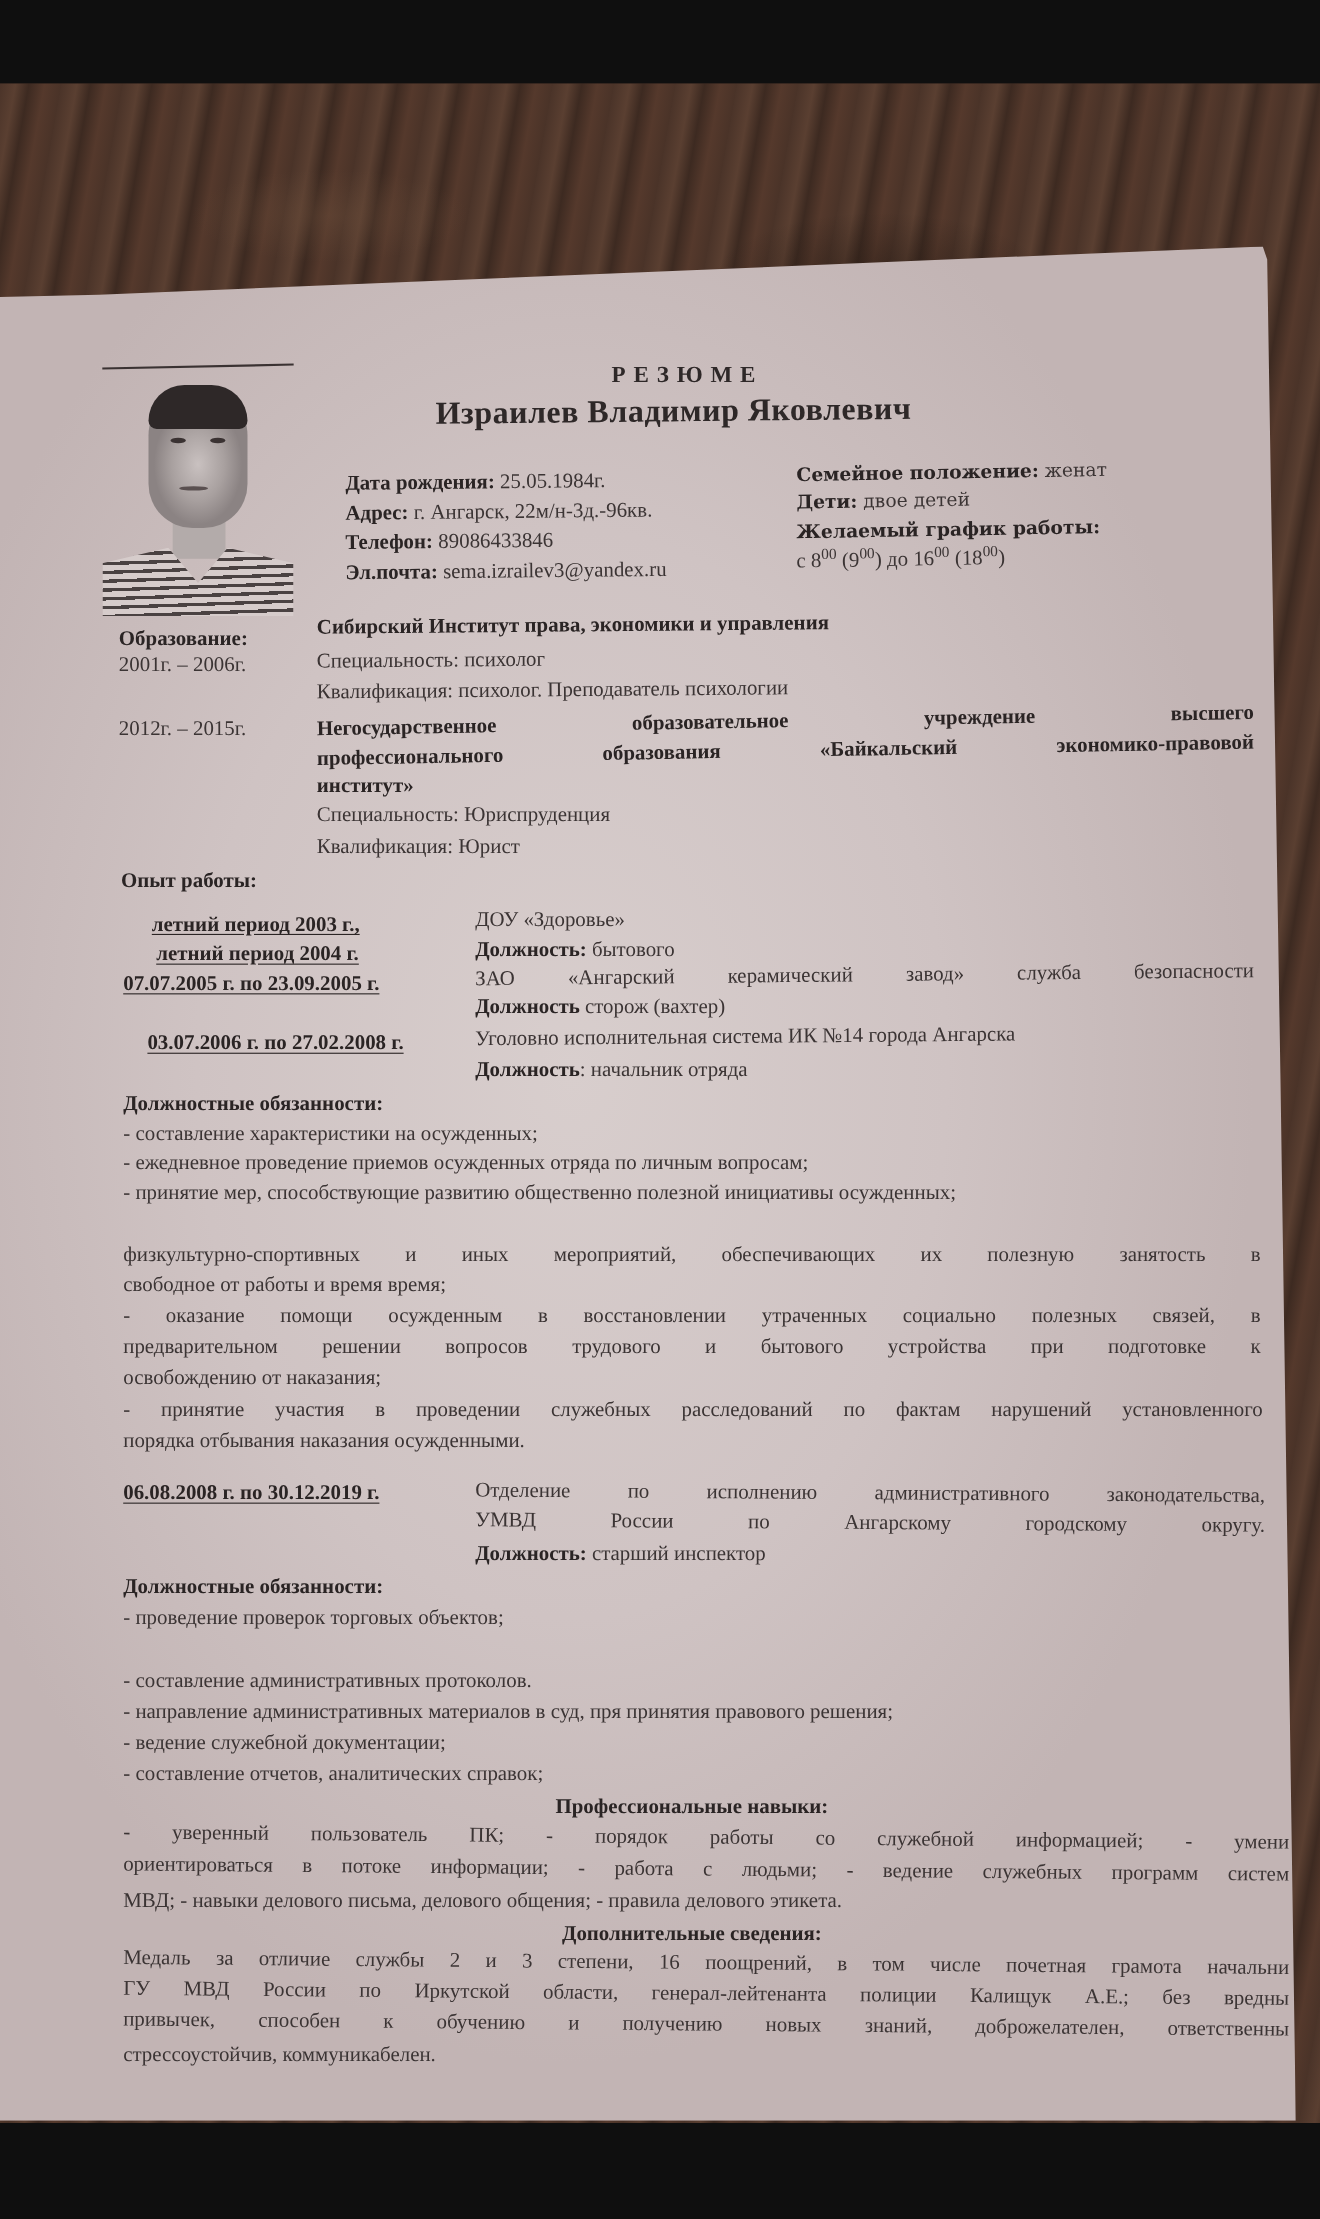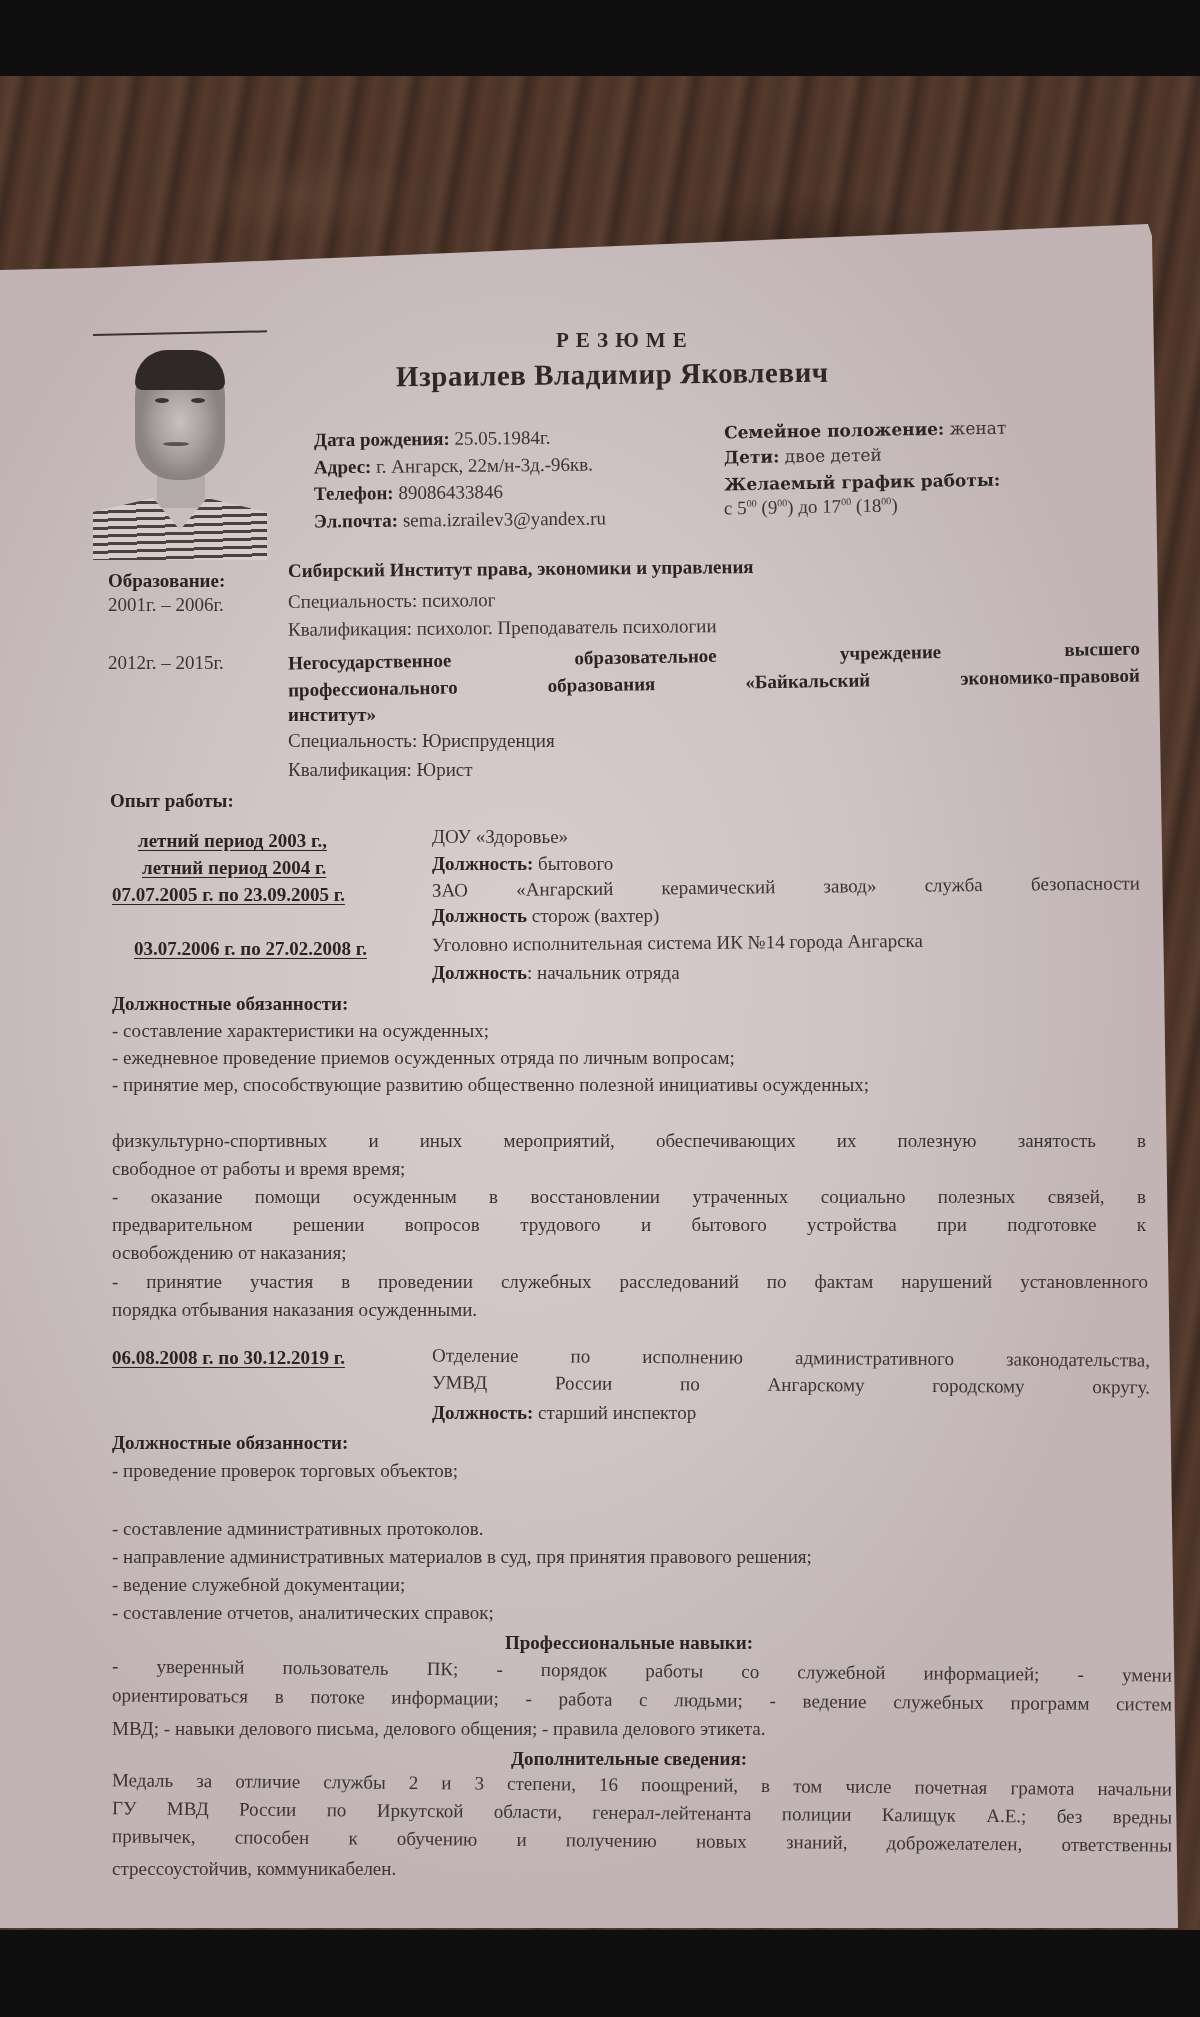--- a/index.html
+++ b/index.html
@@ -51,21 +51,21 @@
     background: repeating-linear-gradient(178deg, #d6cccb 0px, #d6cccb 5px, #4a4242 5px, #4a4242 8px);
     clip-path: polygon(0 22px, 60px 8px, 87px 40px, 114px 8px, 174px 22px, 174px 70px, 0 70px);
   }
 
   .title { font-size: 21px; font-weight: bold; letter-spacing: 7px; }
   .name { font-size: 29px; font-weight: bold; letter-spacing: .5px; }
   .info { font-size: 19px; color: #3b3434; }
   .info b { color: #2a2424; }
   .info-r { font-size: 19px; color: #3b3434; font-family: "DejaVu Serif", serif; font-size: 17px; }
   .info-r b { color: #2a2424; }
-  sup { font-size: 10px; }
+  sup { font-size: 14px; }
 
   .body { font-size: 19px; color: #3b3434; }
   .b { font-weight: bold; color: #2a2424; }
   .u { text-decoration: underline; text-underline-offset: 3px; font-weight: bold; color: #2a2424; }
   .justify { position: absolute; text-align: justify; text-align-last: justify; white-space: nowrap; }
   .center { position: absolute; text-align: center; white-space: nowrap; }
 </style>
 </head>
 <body>
 
@@ -91,21 +91,21 @@
   <div class="abs name" style="left:396px; top:358px; transform:rotate(-0.6deg);">Израилев Владимир Яковлевич</div>
 
   <div class="abs info" style="left:314px; top:428px; transform:rotate(-0.6deg);"><b>Дата рождения:</b><span> 25.05.1984г.</span></div>
   <div class="abs info" style="left:314px; top:455px; transform:rotate(-0.6deg);"><b>Адрес:</b><span> г. Ангарск, 22м/н-3д.-96кв.</span></div>
   <div class="abs info" style="left:314px; top:482px; transform:rotate(-0.6deg);"><b>Телефон:</b><span> 89086433846</span></div>
   <div class="abs info" style="left:314px; top:509px; transform:rotate(-0.6deg);"><b>Эл.почта:</b><span> sema.izrailev3@yandex.ru</span></div>
 
   <div class="abs info-r" style="left:724px; top:420px; transform:rotate(-1deg);"><b>Семейное положение:</b><span> женат</span></div>
   <div class="abs info-r" style="left:724px; top:446px; transform:rotate(-1deg);"><b>Дети:</b><span> двое детей</span></div>
   <div class="abs info-r" style="left:724px; top:472px; transform:rotate(-1deg);"><b>Желаемый график работы:</b></div>
-  <div class="abs info" style="left:724px; top:496px; transform:rotate(-1deg);"><span>с 5</span><sup>00</sup><span> (9</span><sup>00</sup><span>) до 17</span><sup>00</sup><span> (18</span><sup>00</sup><span>)</span></div>
+  <div class="abs info" style="left:724px; top:496px; transform:rotate(-1deg);"><span>с 8</span><sup>00</sup><span> (9</span><sup>00</sup><span>) до 16</span><sup>00</sup><span> (18</span><sup>00</sup><span>)</span></div>
 
   <div class="abs body b" style="left:108px; top:570px;">Образование:</div>
   <div class="abs body b" style="left:288px; top:558px; transform:rotate(-0.5deg);">Сибирский Институт права, экономики и управления</div>
   <div class="abs body" style="left:108px; top:594px;">2001г. – 2006г.</div>
   <div class="abs body" style="left:288px; top:590px; transform:rotate(-0.5deg);">Специальность: психолог</div>
   <div class="abs body" style="left:288px; top:617px; transform:rotate(-0.5deg);">Квалификация: психолог. Преподаватель психологии</div>
 
   <div class="abs body" style="left:108px; top:652px;">2012г. – 2015г.</div>
   <div class="justify body b" style="left:288px; top:645px; width:852px; transform:rotate(-1deg);">Негосударственное образовательное учреждение высшего</div>
   <div class="justify body b" style="left:288px; top:672px; width:852px; transform:rotate(-1deg);">профессионального образования «Байкальский экономико-правовой</div>

